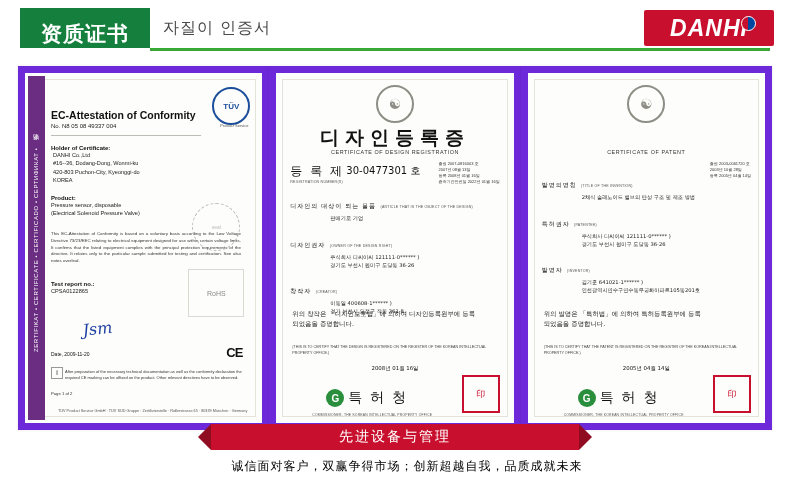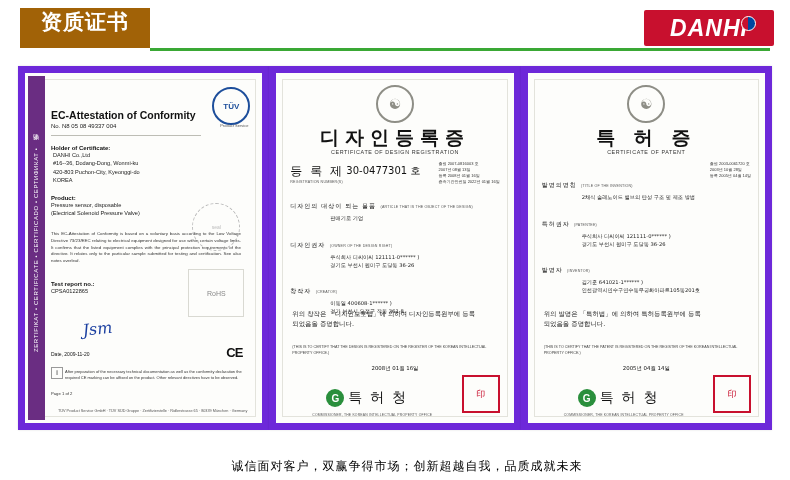--- a/index.html
+++ b/index.html
@@ -12,22 +12,22 @@
   }
   .page{position:relative;width:790px;height:480px;}
 
   
   .header{
     position:absolute;left:0;top:0;width:790px;height:58px;
     background:#ffffff;
   }
   .hdr-green{
     position:absolute;left:20px;top:8px;width:130px;height:40px;
-    background:#a16207;
-    display:flex;align-items:flex-start;justify-content:center;
+    background:#15803d;
+    display:flex;align-items:flex-end;justify-content:center;
   }
   .hdr-green span{
     color:#ffffff;font-size:21px;font-weight:bold;letter-spacing:1px;
     font-family:"DejaVu Sans", sans-serif;
   }
   .hdr-kr{
     position:absolute;left:163px;top:18px;
     color:#4a4a4a;font-size:16px;letter-spacing:1px;
     font-family:"DejaVu Sans", sans-serif;
   }
@@ -187,20 +187,21 @@
 </style>
 </head>
 <body>
 
 <div class="page">
 
   <div class="header">
     <div class="hdr-green">
       <span>资质证书</span>
     </div>
+    <div class="hdr-kr">자질이 인증서</div>
     <div class="hdr-rule"></div>
     <div class="logo">
       <span class="logo-text">DANHI</span>
       <span class="logo-circle"></span>
     </div>
   </div>
 
   <div class="certs">
 
     <div class="cert">
@@ -310,21 +311,20 @@
         <div class="k-office-mark">G</div>
         <div class="k-office-name">특 허 청</div>
       </div>
       <div class="k-office-en">COMMISSIONER, THE KOREAN INTELLECTUAL PROPERTY OFFICE</div>
       <div class="k-seal">印</div>
     </div>
 
     <div class="cert">
       <div class="cert-inner"></div>
       <div class="k-emblem">☯</div>
-      <div class="k-title">특 허 증</div>
       <div class="k-title-en">CERTIFICATE OF PATENT</div>
 
       <div class="k-dateblock" style="white-space:pre-line;">출원 2003-0061720 호
 2003년 10월 28일
 등록 2005년 04월 14일</div>
 
       <div class="k-rows">
 
         <div class="k-row" style="display:block;margin-top:10px;">
           <div class="k-lab" style="width:auto;">
@@ -362,16 +362,19 @@
         <div class="k-office-mark">G</div>
         <div class="k-office-name">특 허 청</div>
       </div>
       <div class="k-office-en">COMMISSIONER, THE KOREAN INTELLECTUAL PROPERTY OFFICE</div>
       <div class="k-seal">印</div>
     </div>
 
   </div>
 
   <div class="banner">
+    <div class="ribbon">
+      <span>先进设备与管理</span>
+    </div>
     <div class="tagline">诚信面对客户，双赢争得市场；创新超越自我，品质成就未来</div>
   </div>
 
 </div>
 
 </body></html>

